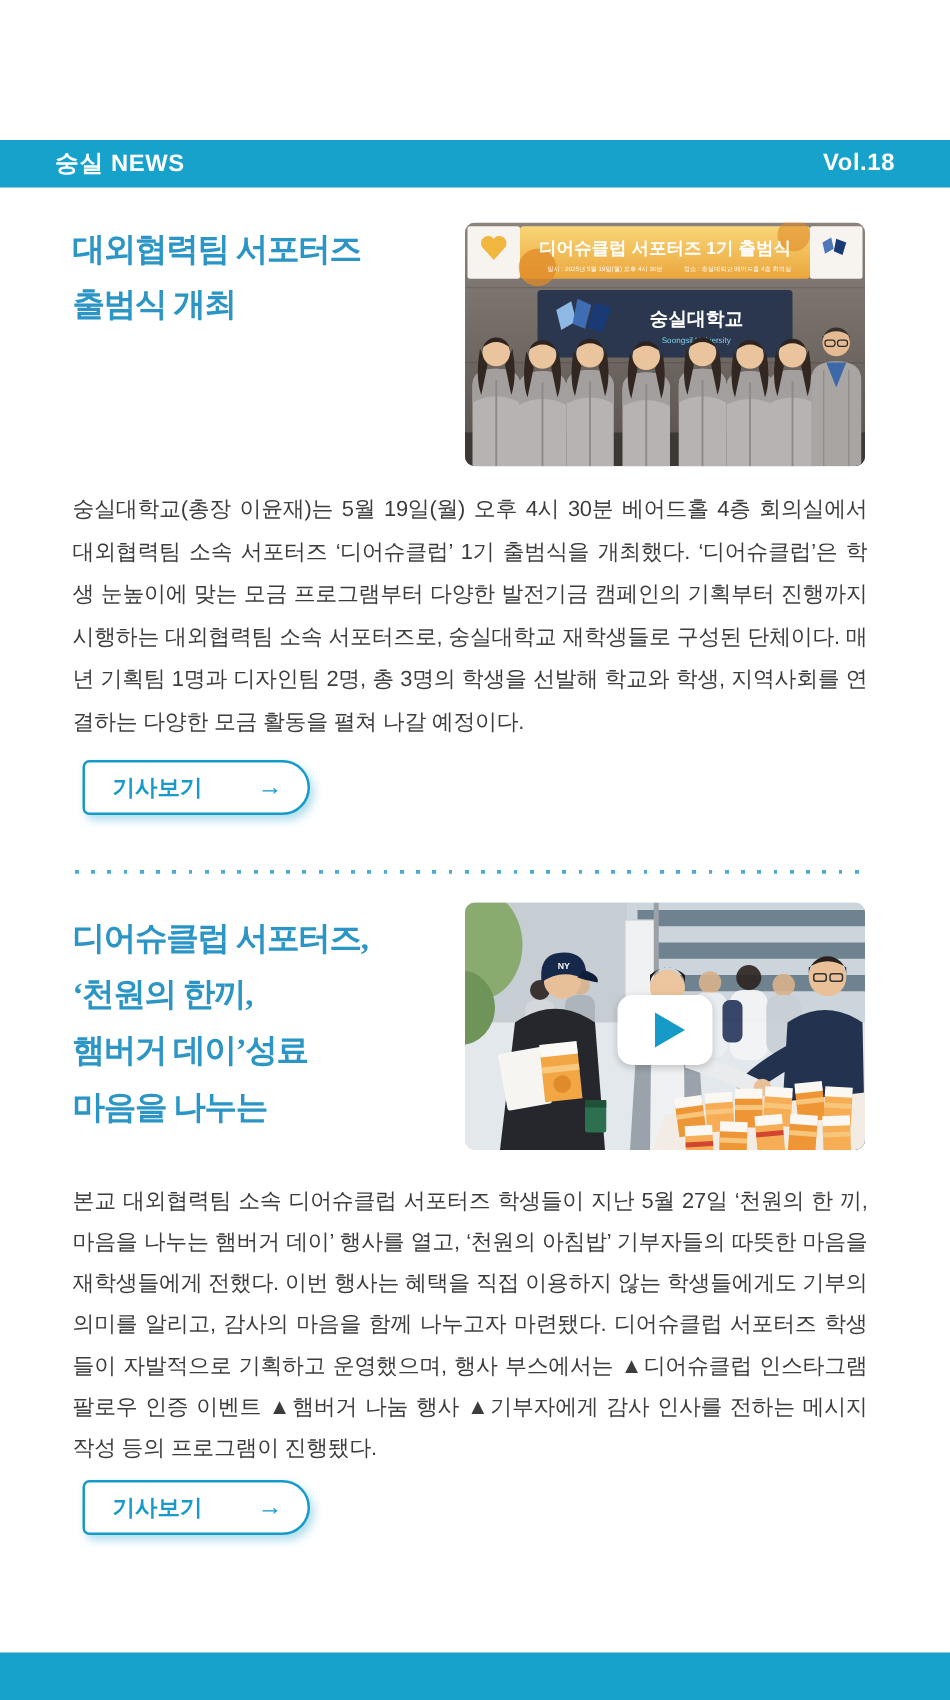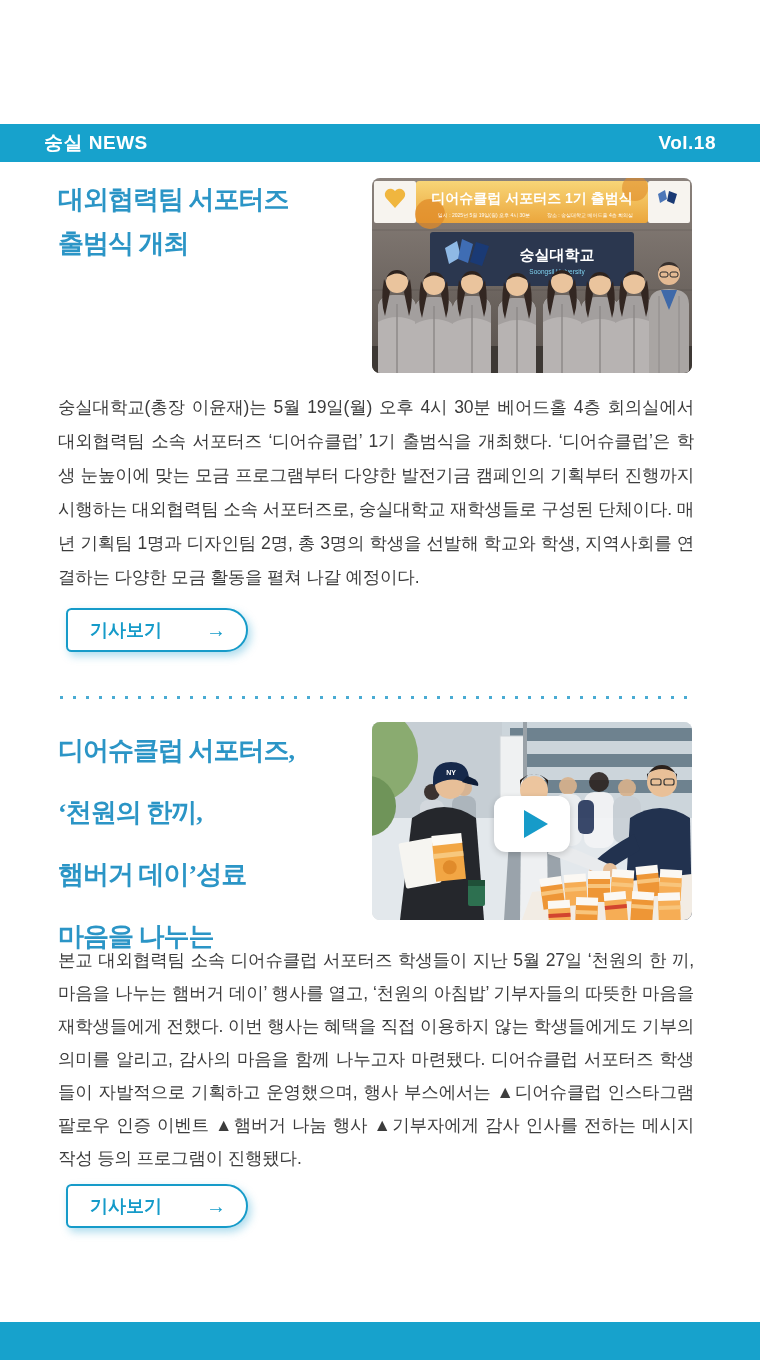--- a/index.html
+++ b/index.html
@@ -6,32 +6,32 @@
     --accent:#17a2cc; --title:#2b95c6; --button:#169bc9; --body:#3c3c3c; --divider:#49abd3;
   }
   *{margin:0;padding:0;box-sizing:border-box;}
   html,body{background:#fff;}
   body{font-family:"Liberation Sans","DejaVu Sans",sans-serif;}
   .page{position:relative;width:760px;height:1360px;background:#fff;overflow:hidden;}
 
   
   .bar{position:absolute;left:0;width:760px;height:38px;background:var(--accent);
        display:flex;align-items:center;justify-content:space-between;padding:0 44px;}
-  .topbar{top:124px;gap:36px;}
+  .topbar{top:112px;gap:36px;}
   .bottombar{top:1322px;}
   .bar .brand,.bar .vol{color:#fff;font-weight:bold;font-size:19px;letter-spacing:.5px;}
 
   
   .article{position:absolute;left:58px;width:636px;}
   .a1{top:178px;height:480px;}
   .a2{top:722px;height:512px;}
   .title{display:flex;flex-direction:column;width:310px;
          font-family:"Liberation Serif","DejaVu Serif",serif;
          font-weight:800;font-size:26px;line-height:44px;color:var(--title);letter-spacing:-1px;}
-  .a2 .title{line-height:45px;padding-top:6px;gap:17px;}
+  .a2 .title{line-height:45px;padding-top:6px;}
 
   .photo{position:absolute;top:0;right:2px;width:320px;border-radius:8px;overflow:hidden;
          background:#ddd;}
   .photo1{height:195px;}
   .photo2{height:198px;}
   .photo svg{display:block;}
 
   .body-text{position:absolute;left:0;width:636px;text-align:justify;
              font-size:17.5px;line-height:34px;color:var(--body);letter-spacing:-.2px;word-break:break-all;}
   .a1 .body-text{top:212px;}

